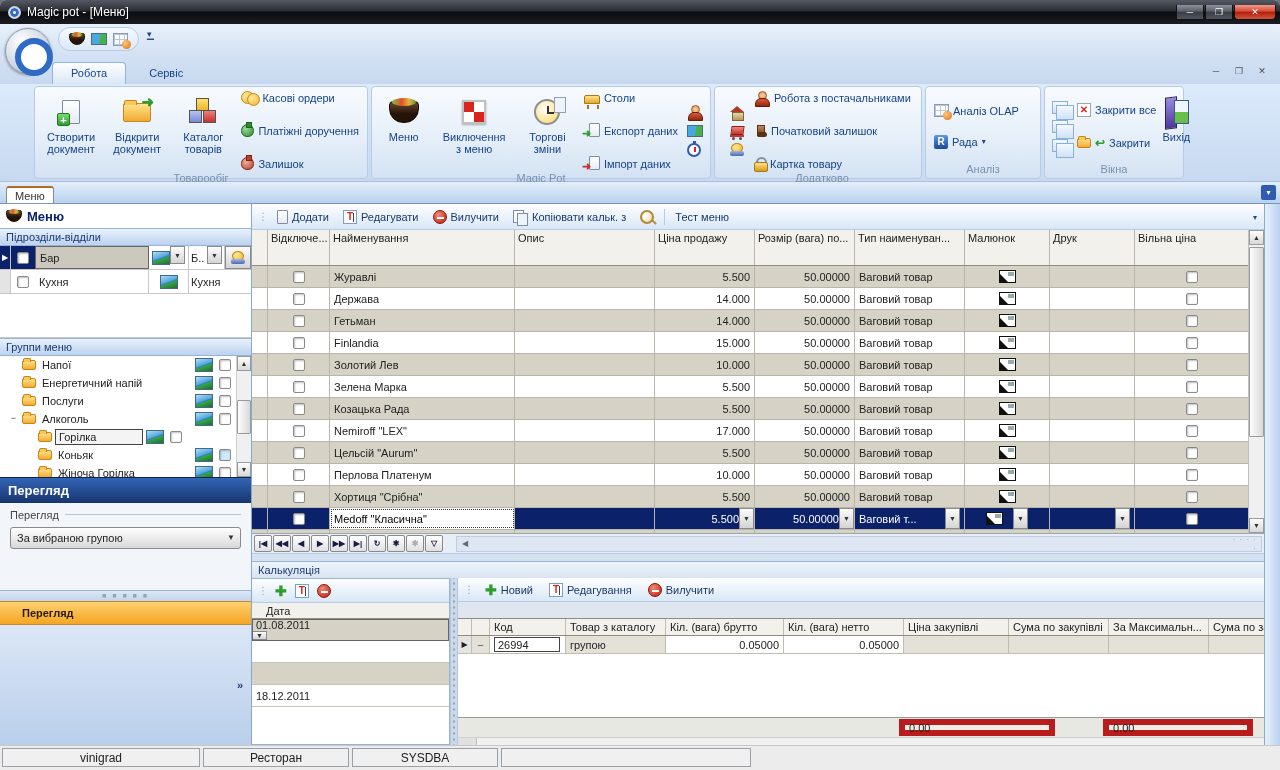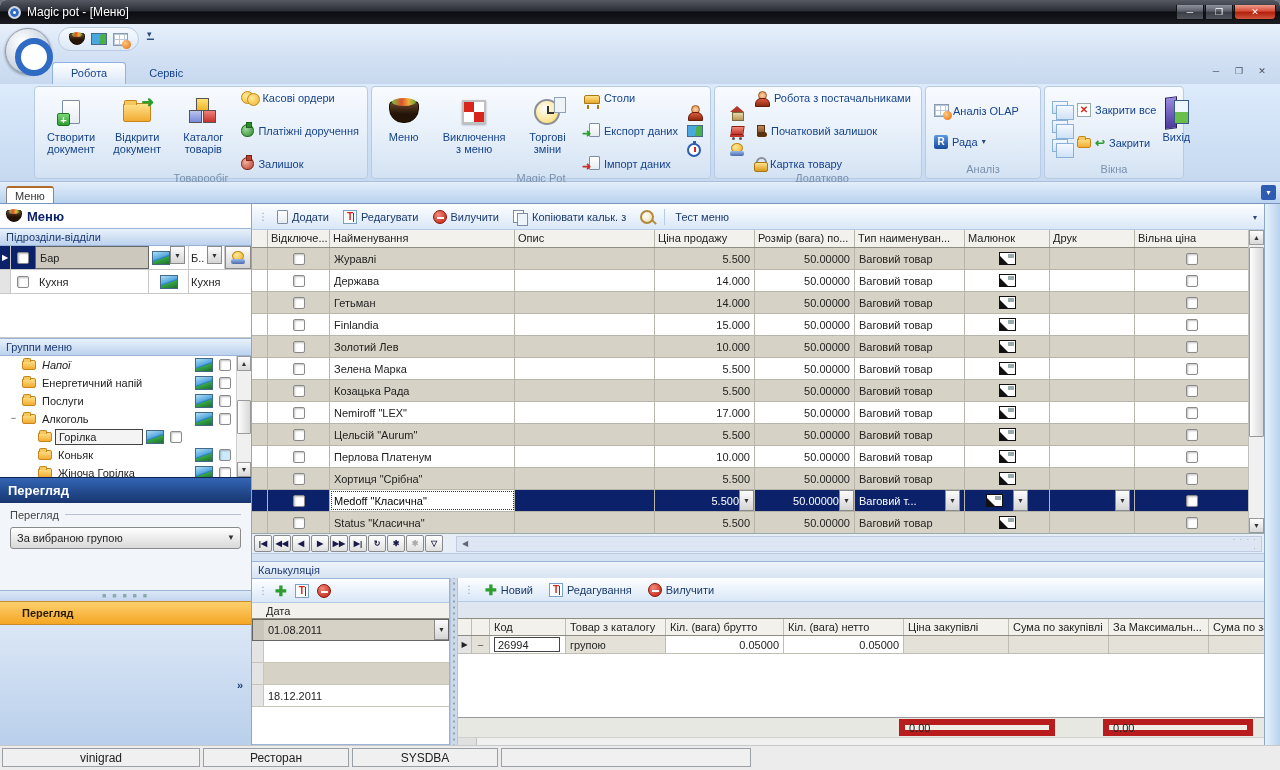--- a/index.html
+++ b/index.html
@@ -216,21 +216,21 @@
   .tbar{height:26px;background:linear-gradient(#fdfeff,#d9e7f7);border-bottom:1px solid #b5cbe6;
      display:flex;align-items:center;gap:6px;padding:0 6px;flex:0 0 auto;position:relative;}
   .grip{color:#8aa4c4;font-size:10px;letter-spacing:-1px;}
   .tbtn{display:flex;align-items:center;gap:4px;padding:2px 4px;border-radius:2px;color:#1a3a6e;}
   .tsep{width:1px;height:16px;background:#b5cbe6;}
   .tb-overflow{position:absolute;right:2px;top:4px;width:14px;height:18px;color:#27477e;font-size:8px;display:flex;flex-direction:column;align-items:center;justify-content:center;}
 
   
   .grid{height:304px;display:flex;flex:0 0 auto;background:#fff;border-bottom:1px solid #9aa;}
   .gridmain{flex:1;display:flex;flex-direction:column;min-width:0;}
-  .ghead{height:18px;display:flex;background:#f2f1ec;border-bottom:1px solid #8f8d82;flex:0 0 auto;}
+  .ghead{height:36px;display:flex;background:#f2f1ec;border-bottom:1px solid #8f8d82;flex:0 0 auto;}
   .hc{border-right:1px solid #b8b5aa;padding:2px 3px;white-space:nowrap;overflow:hidden;color:#222;}
   .rows{flex:1;overflow:hidden;}
   .mrow{height:22px;display:flex;align-items:stretch;background:var(--beige);border-bottom:1px solid #b8b5aa;}
   .rows > div:nth-of-type(even){background:#fff;}
   .mrow .c{border-right:1px solid #b8b5aa;display:flex;align-items:center;padding:0 4px;white-space:nowrap;overflow:hidden;}
   .col-ind{width:16px;justify-content:center;font-size:8px;color:#fff;padding:0!important;}
   .col-cb{width:62px;justify-content:center;}
   .col-name{width:185px;}
   .col-desc{width:140px;}
   .col-price{width:100px;justify-content:flex-end;}
@@ -258,21 +258,21 @@
   .gapstrip{height:7px;background:#d5e2f2;flex:0 0 auto;}
 
   
   .calc{flex:1;display:flex;flex-direction:column;min-height:0;background:#d9e4f2;border-top:1px solid #9ab4d8;}
   .calc-cap{height:16px;display:flex;align-items:center;padding:0 6px;color:#1c3a75;background:linear-gradient(#eef4fc,#d9e4f2);flex:0 0 auto;}
   .calc-body{flex:1;display:flex;min-height:0;}
   .dates{width:198px;display:flex;flex-direction:column;border:1px solid #9ab4d8;border-left:none;background:#fff;flex:0 0 auto;}
   .minibar{height:24px;background:linear-gradient(#fdfeff,#d9e7f7);border-bottom:1px solid #b5cbe6;display:flex;align-items:center;gap:8px;padding:0 6px;flex:0 0 auto;}
   .dhead{height:16px;background:#f2f1ec;border-bottom:1px solid #8f8d82;display:flex;align-items:center;padding-left:14px;flex:0 0 auto;}
   .drows{flex:1;overflow:hidden;}
-  .daterow{height:22px;display:flex;align-items:stretch;background:var(--beige);border-bottom:1px solid #c8c5ba;}
+  .daterow{height:22px;display:flex;align-items:stretch;background:var(--beige);border-bottom:1px solid #c8c5ba;flex-direction:column;}
   .drows > div:nth-of-type(even){background:#fff;}
   .daterow .di{width:12px;display:flex;align-items:center;justify-content:center;font-size:8px;background:#e4e4e4;border-right:1px solid #c8c5ba;}
   .daterow.sel .di{background:#c8c5ba;color:#222;}
   .daterow .dv{flex:1;display:flex;align-items:center;padding:0 4px;}
   .daterow.sel{outline:1px solid #666;outline-offset:-1px;}
   .daterow.sel .dd{display:flex;}
   .vsplit2{width:8px;background:#cdd9ea;border-left:1px solid #b5c5dd;border-right:1px solid #b5c5dd;
      background-image:radial-gradient(#8aa 1px,transparent 1px);background-size:4px 6px;background-position:center;flex:0 0 auto;}
   .calcright{flex:1;display:flex;flex-direction:column;min-width:0;}
   .crgap{height:16px;background:#dfe6ef;flex:0 0 auto;}
@@ -554,21 +554,21 @@
           <span class="dlbl" style="width:62px;border-right:none;">Кухня</span>
         </div>
       </div>
       <div class="dept-space"></div>
 
       <div class="sb-sec">Группи меню</div>
 
       <div class="tree">
         <div>
 
-            <div class="tree-item" style="padding-left: 8px; font-style: italic;">
+            <div class="tree-item" style="padding-left: 8px;">
               <span class="exp"></span>
               <span class="ic folder small"></span>
               <span class="lbl">Напої</span>
               <span class="thumb"></span>
               <span class="cbwrap">
                 <span class="cb"></span>
               </span>
             </div>
 
             <div class="tree-item" style="padding-left: 8px;">

